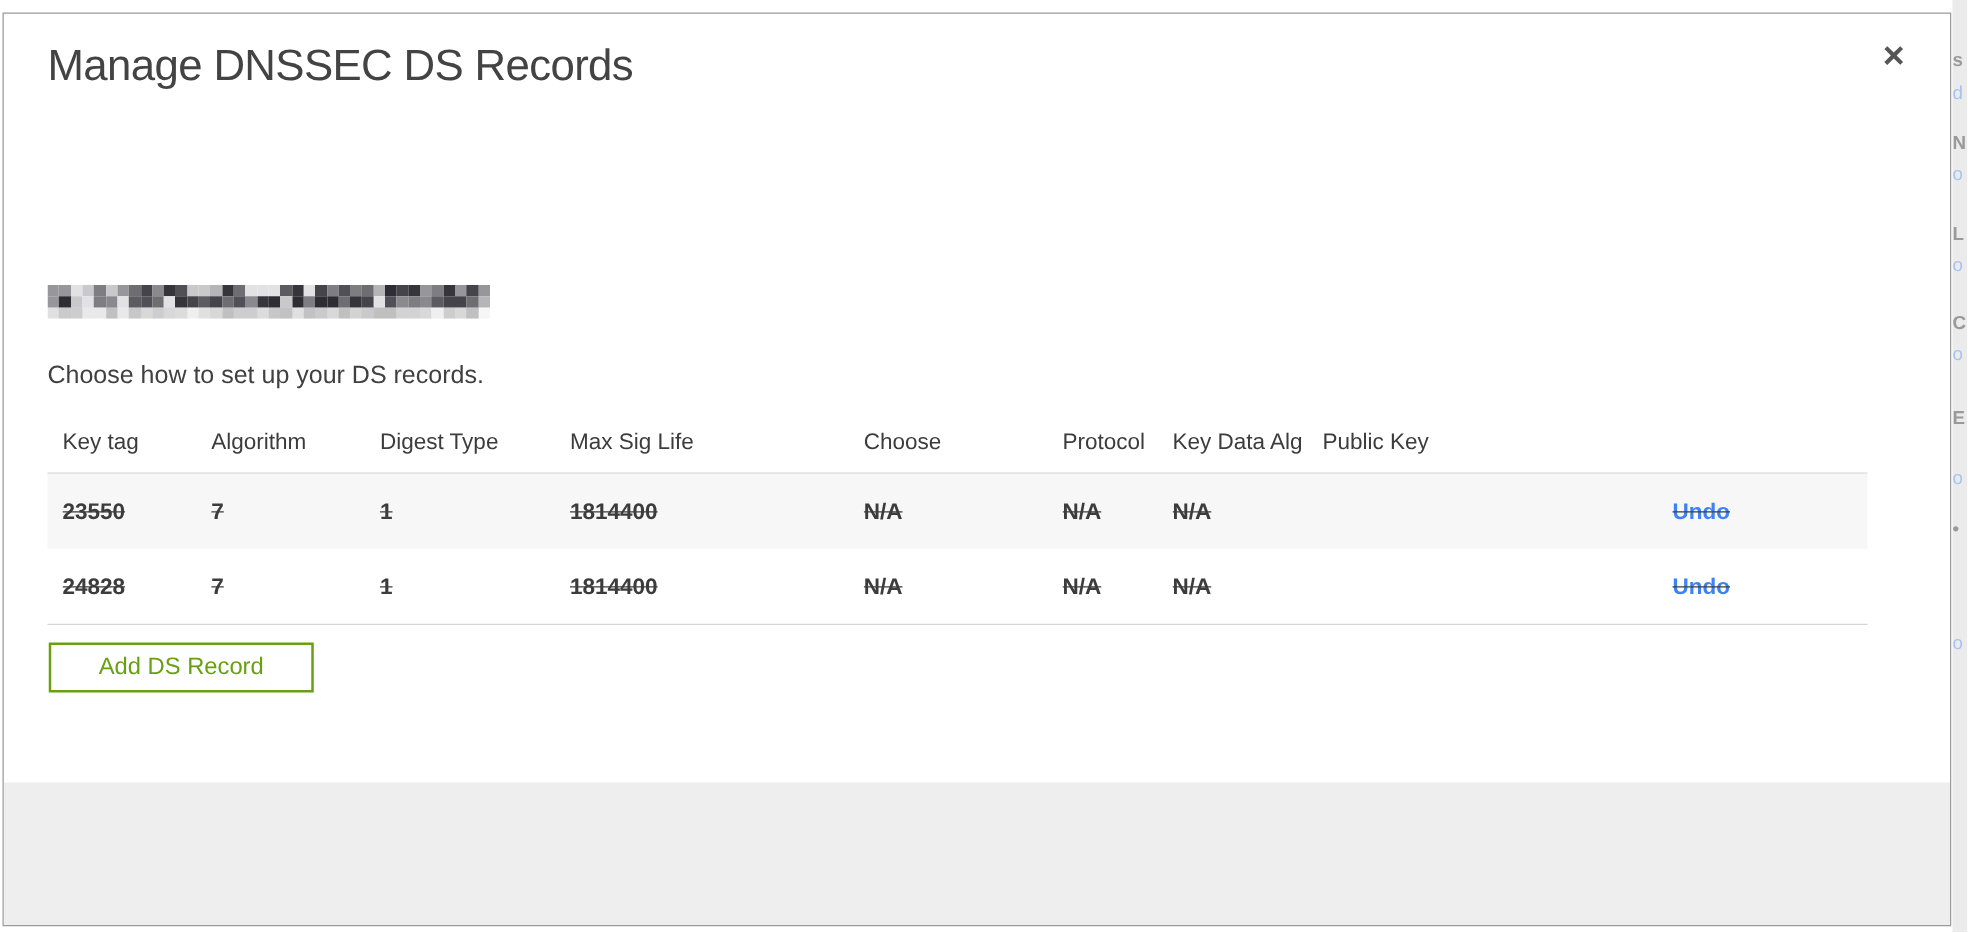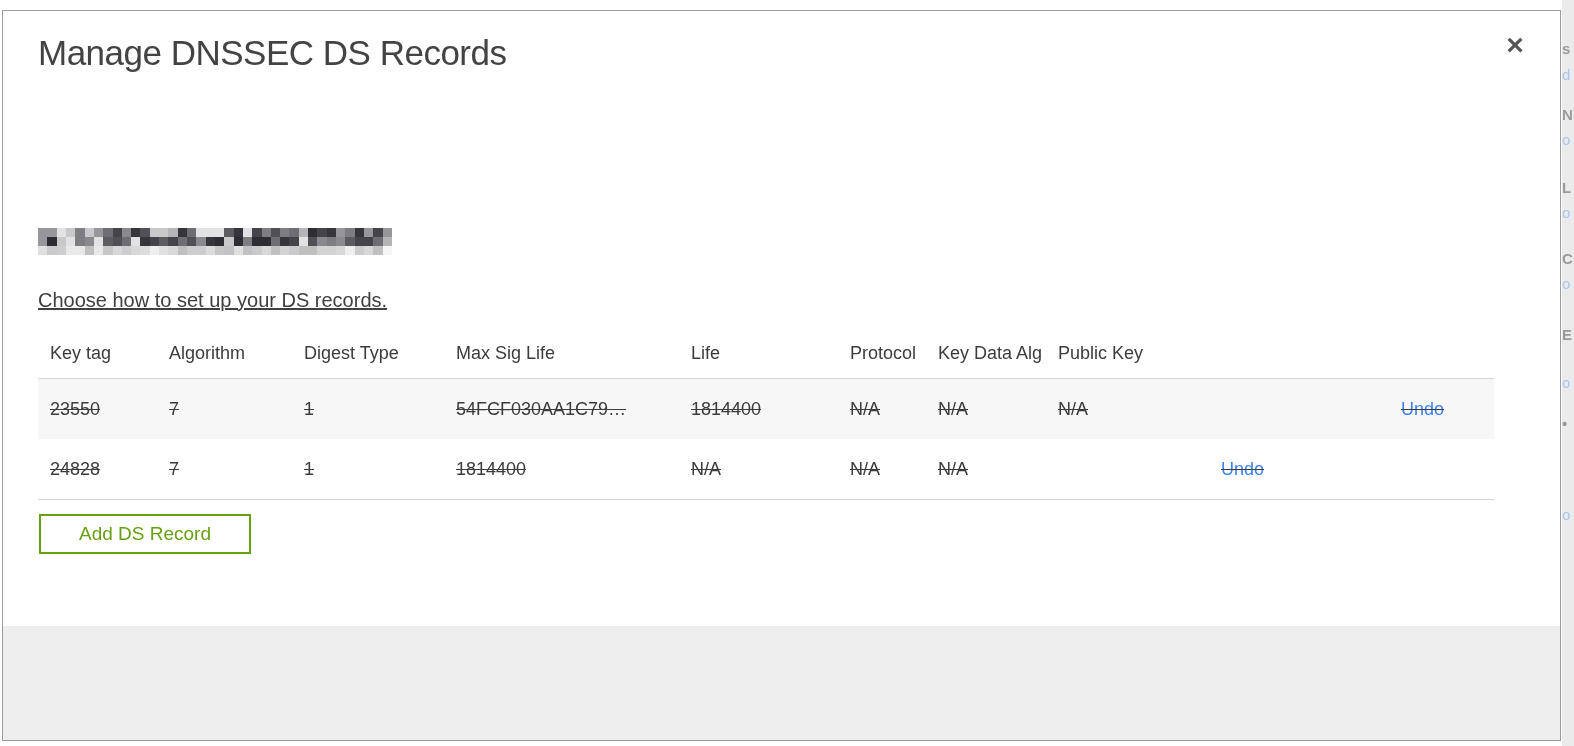--- a/index.html
+++ b/index.html
@@ -16,35 +16,35 @@
 
   .close-x { position:absolute; left:1492px; top:14px; width:40px; height:40px;
     font-size:30px; font-weight:600; color:#565656; text-align:center; line-height:40px;
     cursor:pointer; }
 
   
   .redacted { position:absolute; left:35px; top:217px; width:354px; height:27px;
     display:flex; flex-wrap:wrap; overflow:hidden; }
   .redacted .px { width:9.32px; height:9px; }
 
-  .intro { position:absolute; left:35px; top:278px; font-size:20px; color:#404040;text-decoration:underline; }
+  .intro { position:absolute; left:35px; top:278px; font-size:20px; color:#404040; }
 
   
   .grid-row { display:grid;
     grid-template-columns:119px 135px 152px 235px 159px 88px 120px 163px 180px 1fr;
     padding-left:12px; align-items:center; }
   .thead { position:absolute; left:35px; top:318px; width:1456px; height:48px;
     font-size:18px; color:#3c3c3c; }
   .tbody { position:absolute; left:35px; top:367px; width:1456px;
     border-top:1px solid #d6d6d6; border-bottom:1px solid #d6d6d6; }
   .trow { height:60px; font-size:18px; color:#3c3c3c; }
   .trow.alt { background:#f7f7f7; }
-  .trow.struck .cell { text-decoration:line-through; }
+  .trow.struck .cell { text-decoration:line-through;font-weight:bold; }
   .cell { white-space:nowrap; overflow:hidden; }
-  .cell.action { padding-right:17px; text-decoration:none; }
+  .cell.action { text-align:right; padding-right:17px; text-decoration:none; }
   .undo-link { color:#3d82f6; text-decoration:none; cursor:pointer; font-size:18px; }
 
   
   .add-btn { position:absolute; left:36px; top:503px; width:212px; height:40px;
     background:#ffffff; border:2px solid #67a111; color:#67a111; font-size:19px;
     text-align:center; line-height:36px; cursor:pointer; }
 
   
   .footer { position:absolute; left:0; top:615px; width:1559px; height:116px;
     background:#eeeeee; border-bottom:1px solid #b4b4b4; }
@@ -184,34 +184,33 @@
         <span class="px" style="background: rgb(226, 226, 228); opacity: 0.3;"></span>
       </div>
 
     <p class="intro">Choose how to set up your DS records.</p>
 
     <div class="thead grid-row">
       <div class="cell">Key tag</div>
       <div class="cell">Algorithm</div>
       <div class="cell">Digest Type</div>
       <div class="cell">Max Sig Life</div>
-      <div class="cell">Life</div>
+      <div class="cell">Choose</div>
       <div class="cell">Protocol</div>
       <div class="cell">Key Data Alg</div>
       <div class="cell">Public Key</div>
       <div class="cell action"></div>
     </div>
 
     <div class="tbody">
 
       <div class="trow alt struck grid-row">
         <div class="cell">23550</div>
         <div class="cell">7</div>
         <div class="cell">1</div>
-        <div class="cell">54FCF030AA1C79…</div>
         <div class="cell">1814400</div>
         <div class="cell">N/A</div>
         <div class="cell">N/A</div>
         <div class="cell">N/A</div>
         <div class="cell"></div>
         <div class="cell action"><a class="undo-link">Undo</a></div>
       </div>
 
       <div class="trow struck grid-row">
         <div class="cell">24828</div>

